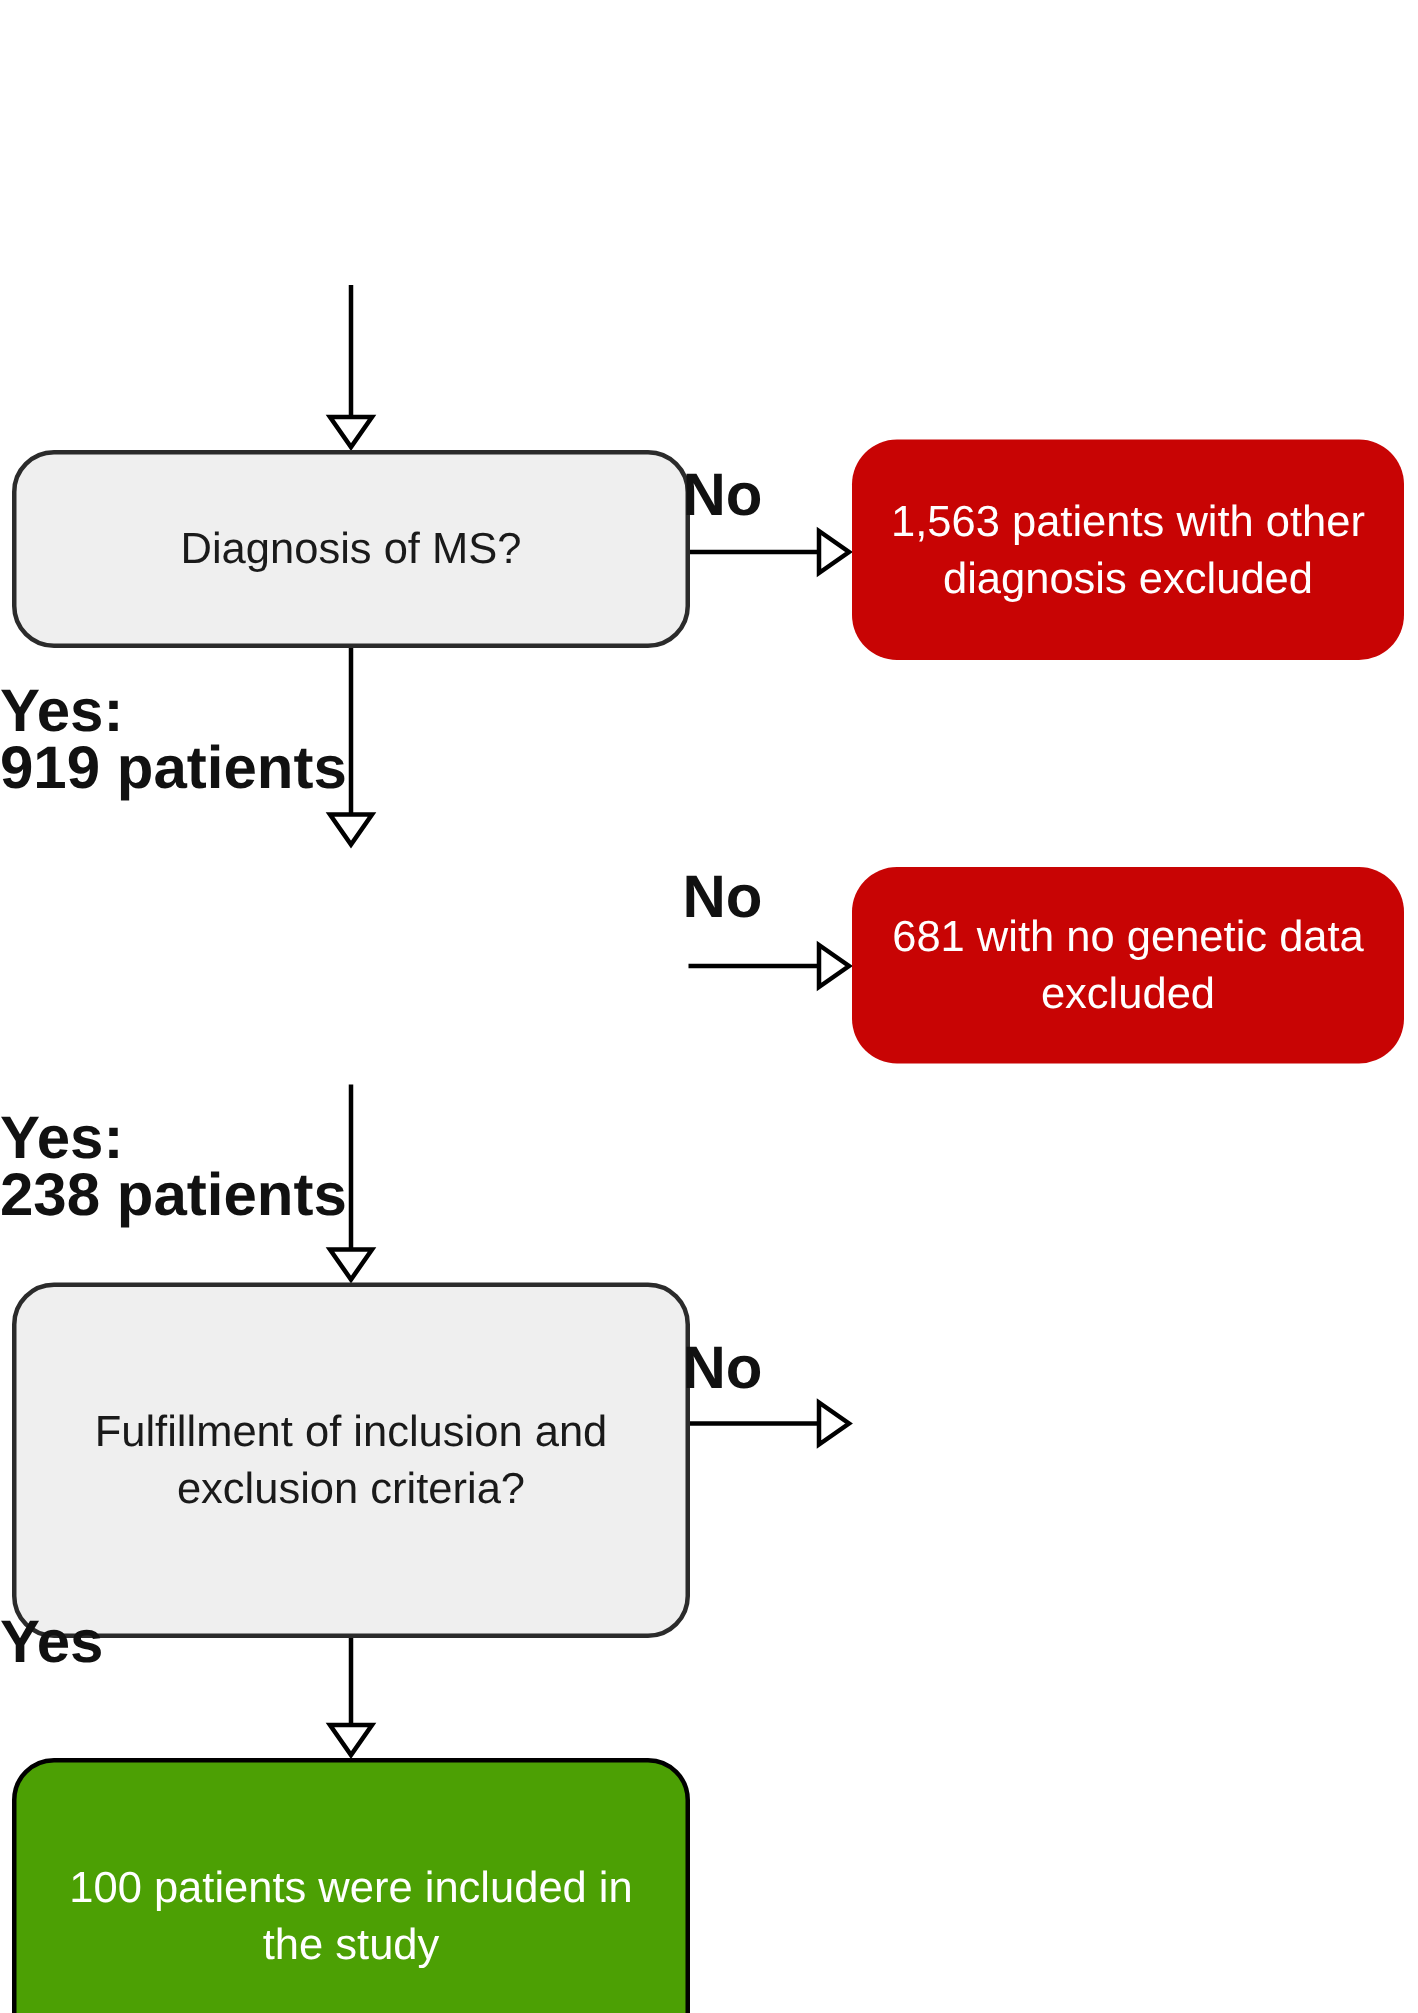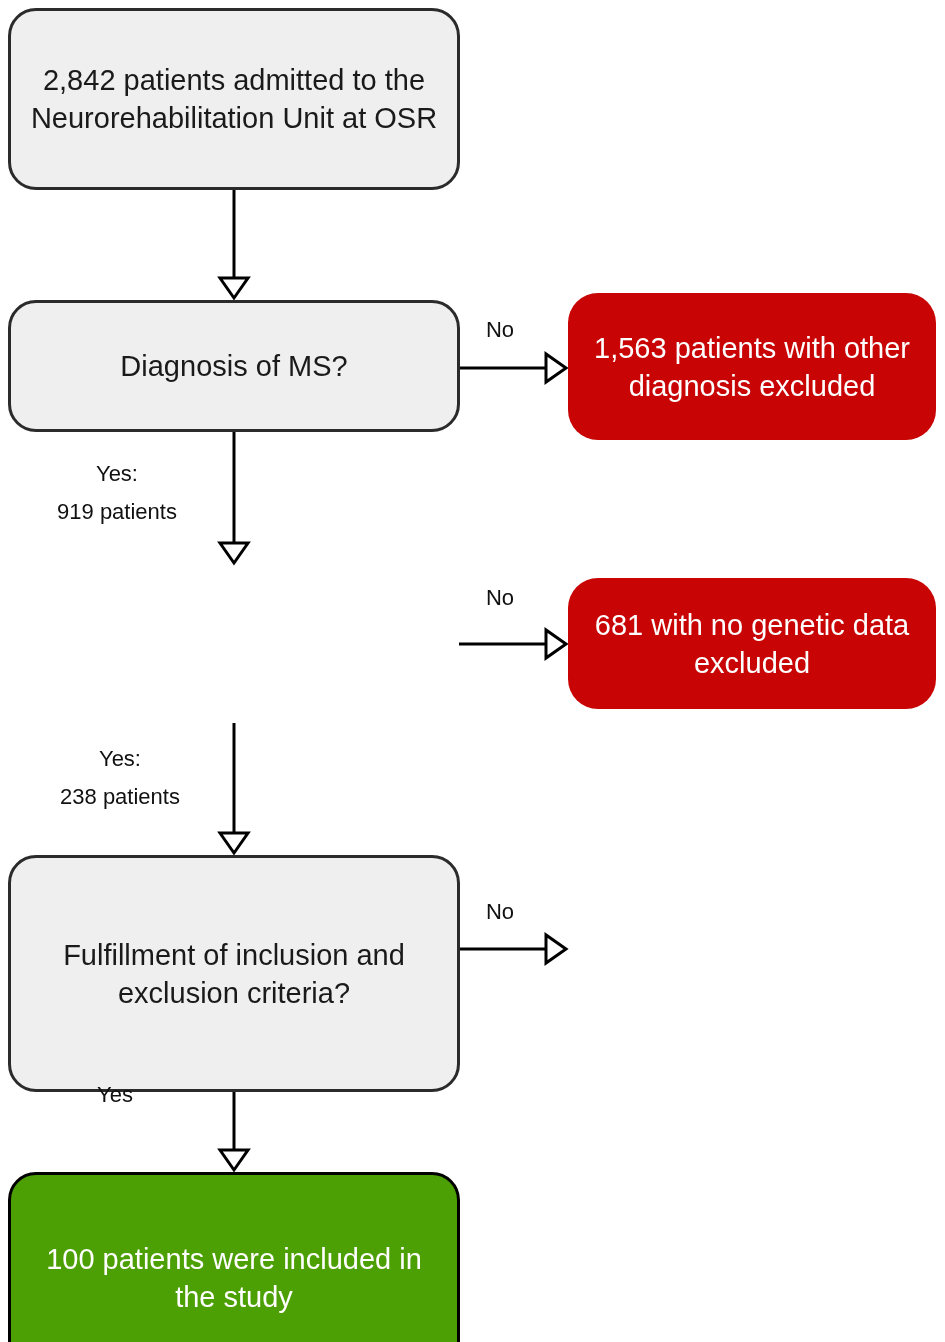--- a/index.html
+++ b/index.html
@@ -54,25 +54,26 @@
   .node-included  { left: 8px;   top: 1172px; width: 452px; height: 211px; }
 
   .node-start .txt    { max-width: 420px; }
   .node-excl1 .txt    { max-width: 345px; }
   .node-excl2 .txt    { max-width: 340px; }
   .node-criteria .txt { max-width: 400px; }
   .node-included .txt { max-width: 420px; }
 
   .edge-label {
     position: absolute;
-    font-size: 22px;
+    font-size: 40px;
     line-height: 38px;
     color: #111111;
-    text-align: center;
+    text-align: left;
     white-space: pre-line;
+    font-weight: bold;
   }
   .label-no1  { left: 455px; top: 311px;  width: 90px; }
   .label-yes1 { left: 0px;   top: 455px;  width: 234px; }
   .label-no2  { left: 455px; top: 579px;  width: 90px; }
   .label-yes2 { left: 0px;   top: 740px;  width: 240px; }
   .label-no3  { left: 455px; top: 893px;  width: 90px; }
   .label-yes3 { left: 0px;   top: 1076px; width: 230px; }
 </style>
 </head>
 <body>
@@ -110,23 +111,20 @@
       <line x1="459" y1="949" x2="547" y2="949"></line>
       <polygon points="546,935 546,963 566,949"></polygon>
     </g>
 
     <g>
       <line x1="234" y1="1042" x2="234" y2="1151"></line>
       <polygon points="220,1150 248,1150 234,1170"></polygon>
     </g>
   </svg>
 
-  <div class="node gray node-start">
-    <span class="txt">2,842 patients admitted to the Neurorehabilitation Unit at OSR</span>
-  </div>
 
   <div class="node gray node-diagnosis">
     <span class="txt">Diagnosis of MS?</span>
   </div>
 
   <div class="node red node-excl1">
     <span class="txt">1,563 patients with other diagnosis excluded</span>
   </div>
 
 

